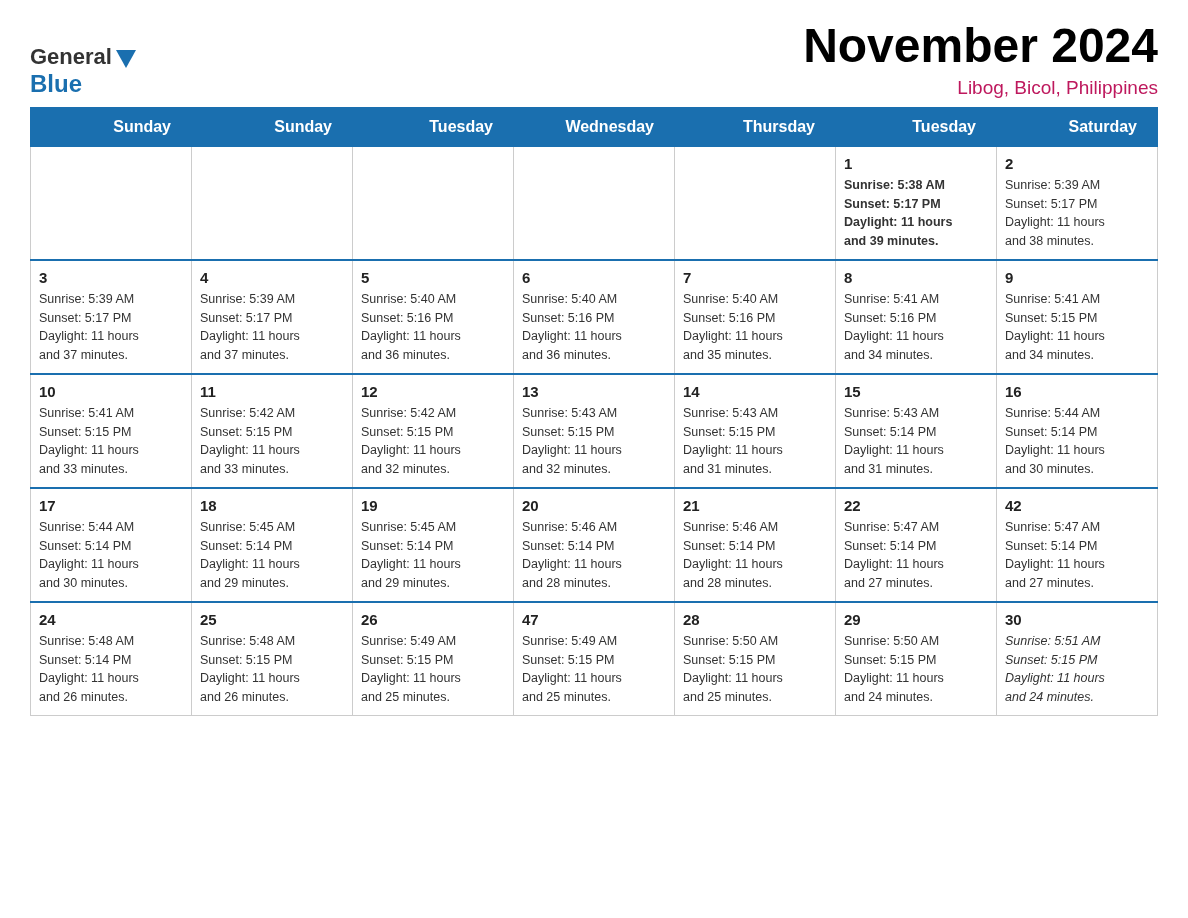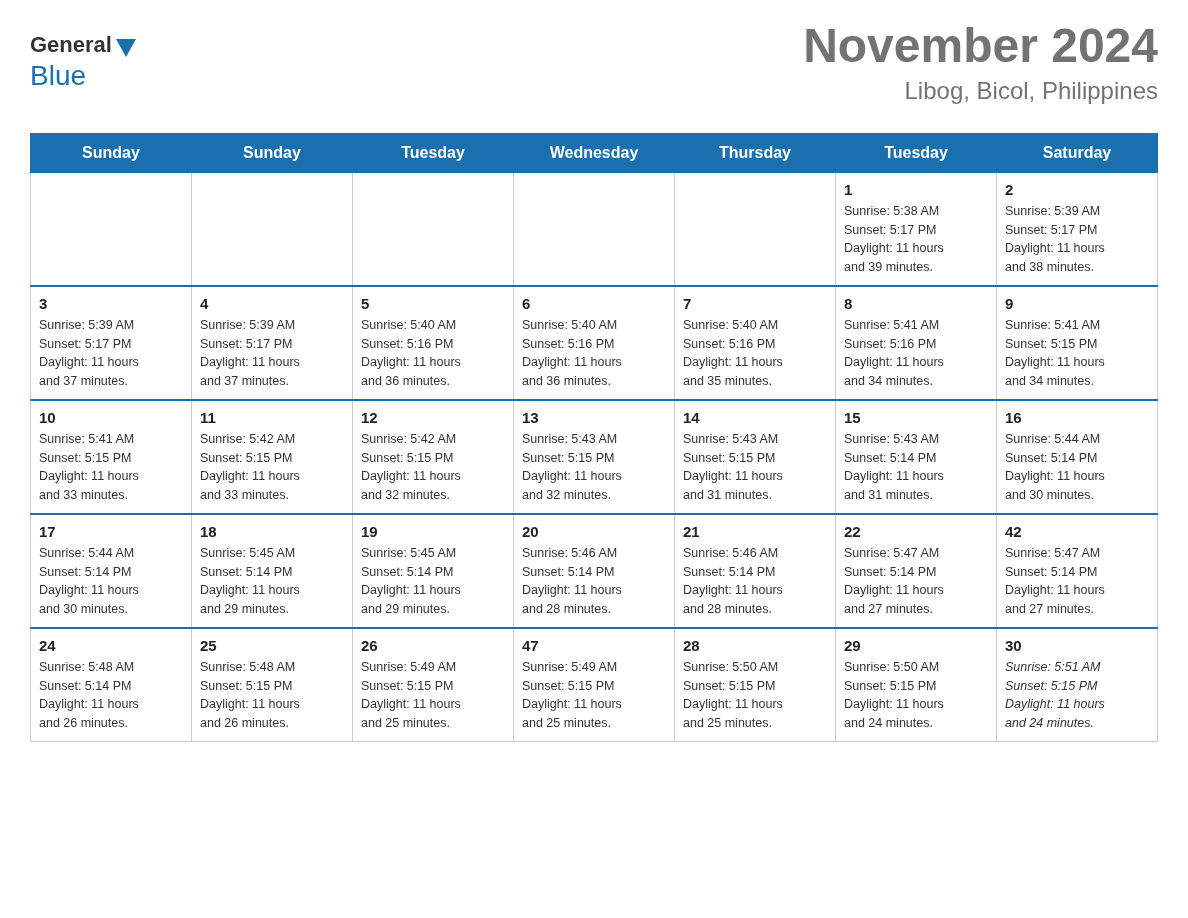--- a/index.html
+++ b/index.html
@@ -5,36 +5,36 @@
     * { box-sizing: border-box; margin: 0; padding: 0; }
     body {
       font-family: Arial, sans-serif;
       background: #fff;
       color: #222;
       padding: 20px 30px;
     }
     .header {
       display: flex;
       justify-content: space-between;
-      align-items: center;
-      margin-bottom: 28px;
+      align-items: flex-end;
+      margin-bottom: 8px;
     }
     .logo {
       display: flex;
       align-items: center;
     }
     .logo-text-general {
       font-size: 22px;
       font-weight: bold;
       color: #333;
       line-height: 1.2;
     }
     .logo-text-blue {
-      font-size: 28px;
-      font-weight: normal;
+      font-size: 24px;
+      font-weight: bold;
       color: #1a6faf;
       line-height: 1.2;
     }
     .logo-icon {
       width: 0;
       height: 0;
       border-left: 10px solid transparent;
       border-right: 10px solid transparent;
       border-top: 18px solid #1a6faf;
       margin-left: 4px;
@@ -47,40 +47,40 @@
     .logo-top-row {
       display: flex;
       align-items: center;
     }
     .title-block {
       text-align: right;
     }
     .calendar-title {
       font-size: 48px;
       font-weight: bold;
-      color: #737373;
+      color: #000000;
       line-height: 1.1;
     }
     .calendar-subtitle {
-      font-size: 24px;
-      color: #737373;
+      font-size: 19px;
+      color: #be185d;
       margin-top: 4px;
     }
     table {
       width: 100%;
       border-collapse: collapse;
       table-layout: fixed;
     }
     thead tr th {
       background-color: #1a6faf;
       color: #fff;
       font-size: 16px;
       font-weight: bold;
-      padding: 10px 4px;
-      text-align: center;
+      padding: 10px 20px;
+      text-align: right;
       border: 1px solid #1a6faf;
     }
     tbody tr td {
       vertical-align: top;
       padding: 8px 8px;
       border: 1px solid #ccc;
       font-size: 13px;
       color: #222;
       height: 110px;
       border-bottom: 2px solid #1a6faf;
@@ -136,21 +136,21 @@
   </thead>
   <tbody id="calendar-body">
   <tr>
         <td></td>
         <td></td>
         <td></td>
         <td></td>
         <td></td>
         <td>
           <div class="day-number">1</div>
-          <div class="day-info" style="white-space: pre-line;">Sunrise: 5:38 AM
+          <div class="day-info" style="white-space: pre-line; font-weight: bold;">Sunrise: 5:38 AM
 Sunset: 5:17 PM
 Daylight: 11 hours
 and 39 minutes.</div>
         </td>
         <td>
           <div class="day-number">2</div>
           <div class="day-info" style="white-space: pre-line;">Sunrise: 5:39 AM
 Sunset: 5:17 PM
 Daylight: 11 hours
 and 38 minutes.</div>

